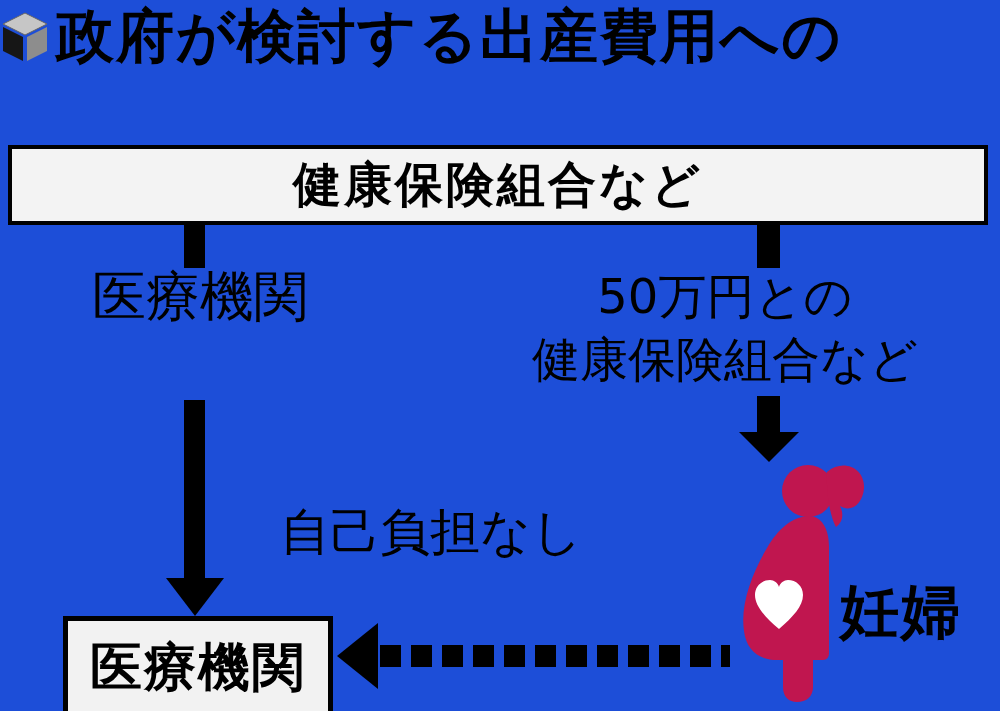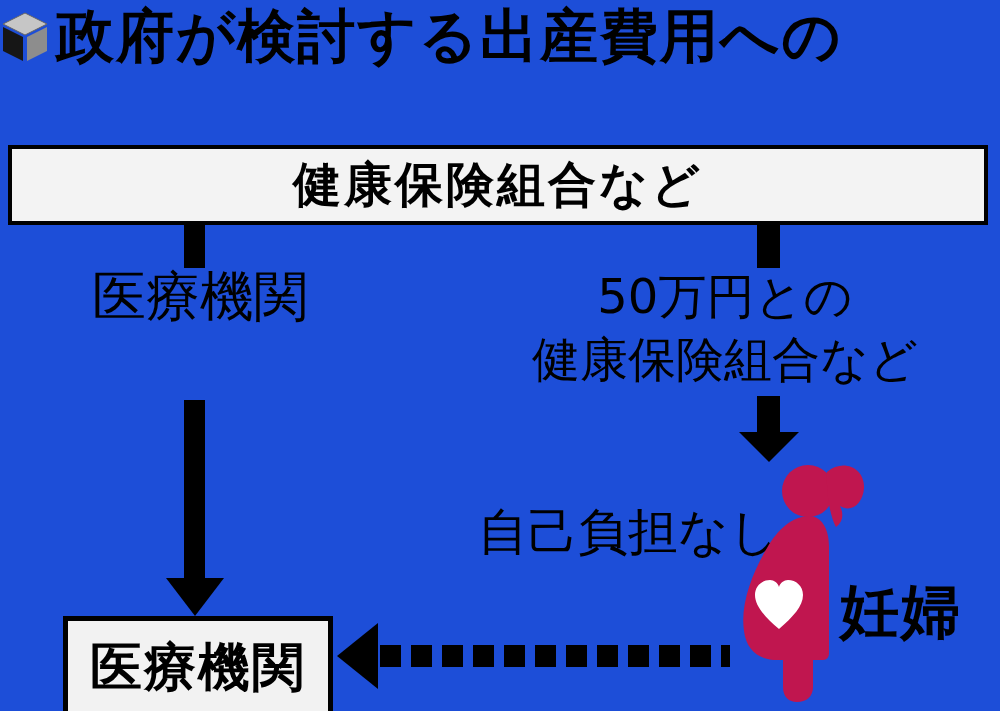--- a/index.html
+++ b/index.html
@@ -83,21 +83,21 @@
     font-weight: normal;
     white-space: nowrap;
   }
   .left-branch  { left: 0px;   top: 265px; width: 400px; }
   .right-branch { left: 480px; top: 265px; width: 490px; font-size: 48px; }
 
   .payment-note {
     position: absolute;
     left: 280px; top: 503px;
     width: 500px;
-    text-align: right;
+    text-align: left;
     font-size: 50px;
     line-height: 59px;
     white-space: nowrap;
   }
 
   
   .dest-box {
     position: absolute;
     left: 63px; top: 616px;
     width: 270px; height: 103px;

